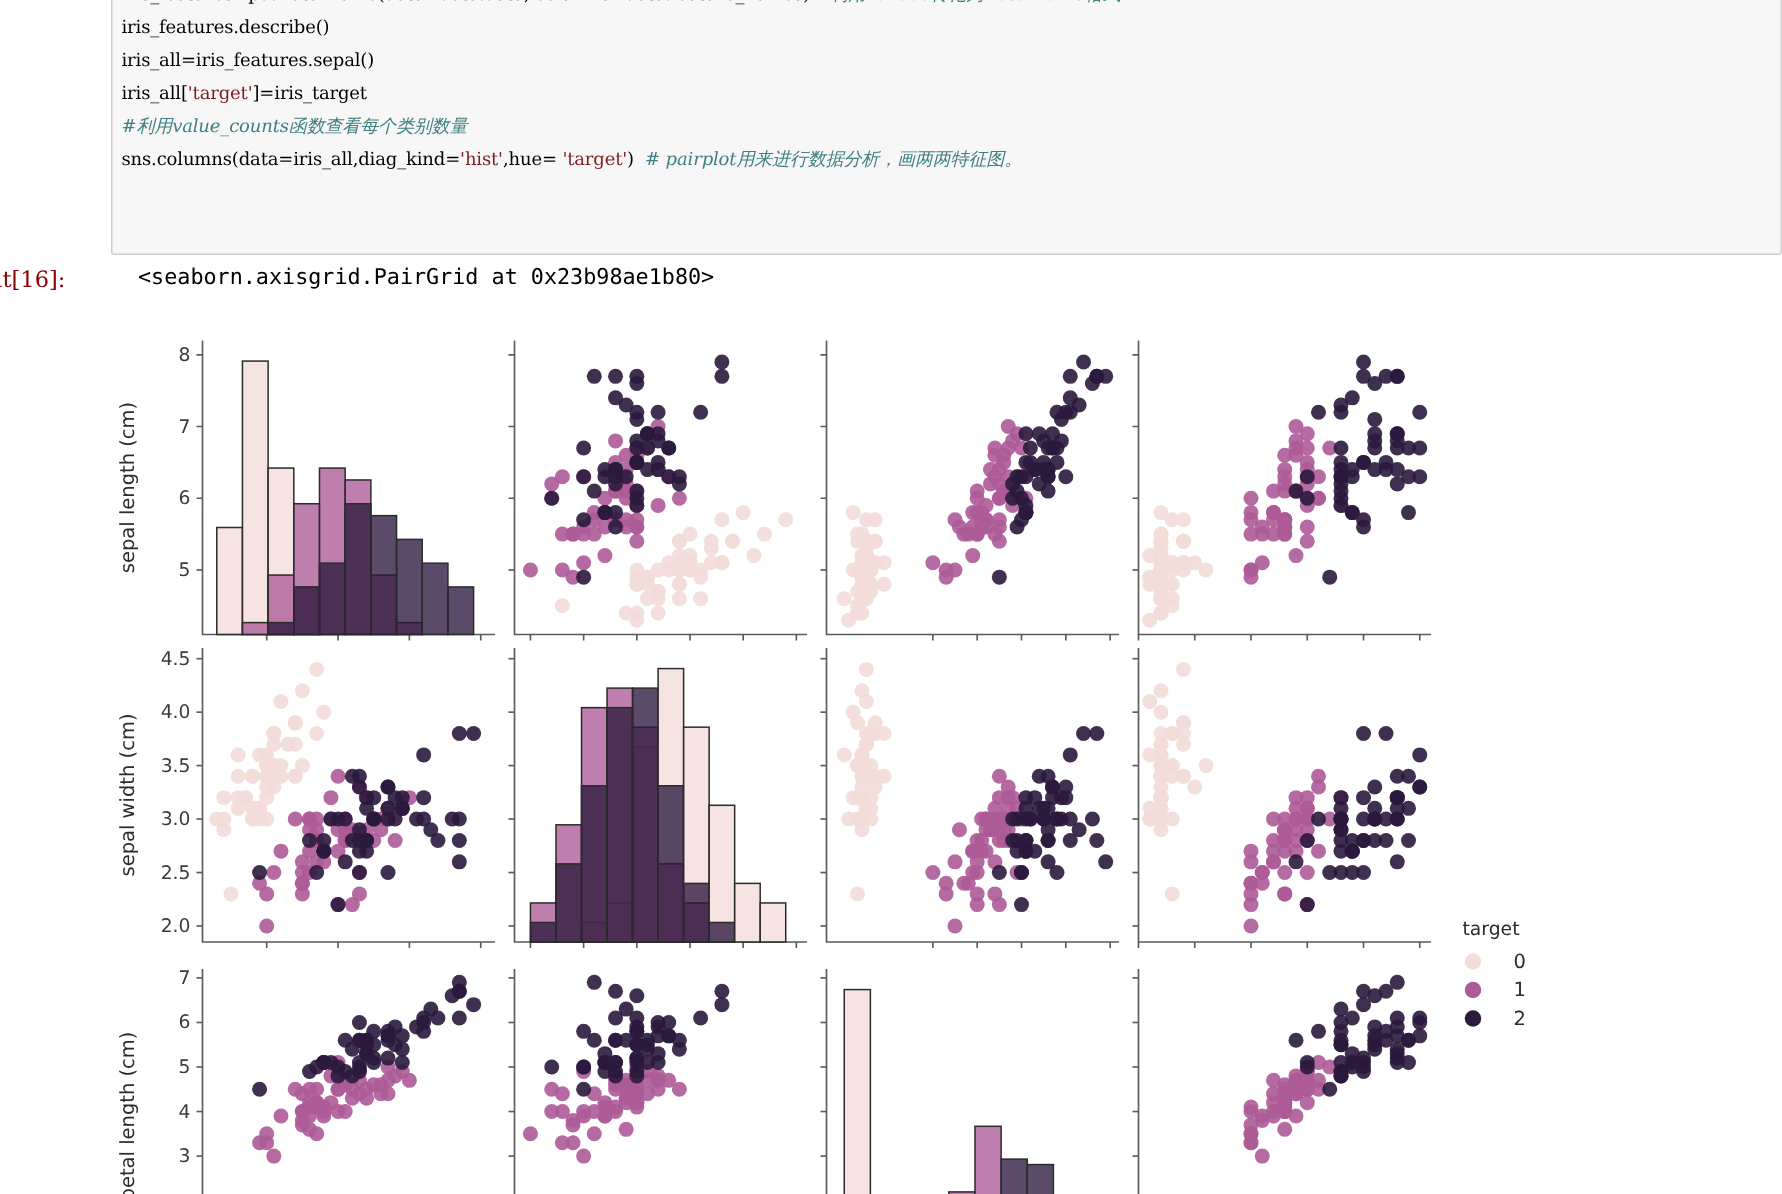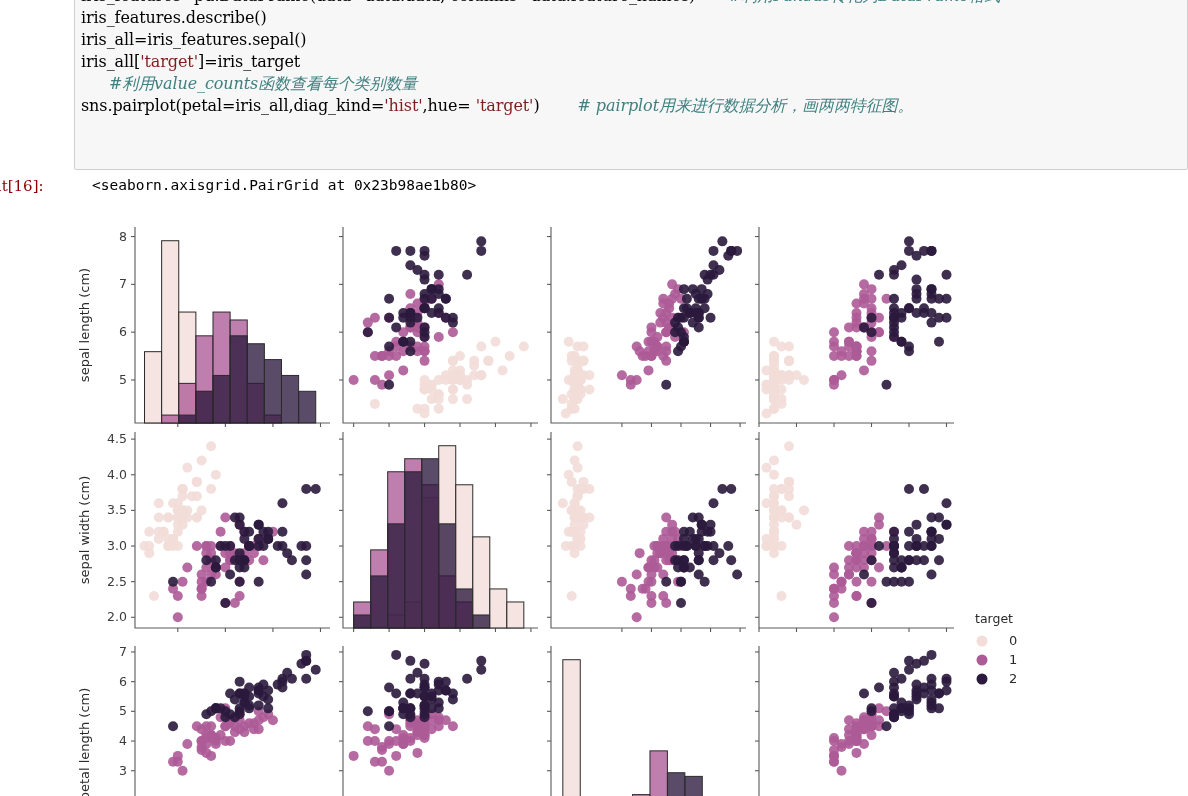--- a/index.html
+++ b/index.html
@@ -18,28 +18,28 @@
     left: 74px; top: -18px;
     width: 1114px; height: 188px;
     background: #f7f7f7;
     border: 1px solid #cfcfcf;
     border-radius: 2px;
     padding: 2px 0 0 6px;
     overflow: hidden;
   }
   .code-line {
     font-family: "DejaVu Serif", serif;
-    font-size: 16px;
+    font-size: 12px;
     line-height: 22px;
     white-space: pre;
     color: #000000;
     letter-spacing: -0.1px;
   }
   .tok-str { color: #7f1d1d; }
-  .tok-cmt { color: #408080; font-style: italic; margin-left: 28px; }
+  .tok-cmt { color: #408080; font-style: italic; }
 
   
   .out-prompt {
     position: absolute;
     left: -8px; top: 177px;
     font-family: "DejaVu Serif", serif;
     font-size: 15px;
     color: #8b0000;
     white-space: pre;
   }
@@ -89,21 +89,21 @@
 
 <div id="root">
 
   <div class="code-cell">
     <div id="code-body">
         <div class="code-line"><span>iris_features=pd.DataFrame(data=data.data, columns=data.feature_names) </span><span class="tok-cmt">#利用Pandas转化为DataFrame格式</span></div>
         <div class="code-line"><span>iris_features.describe()</span></div>
         <div class="code-line"><span>iris_all=iris_features.sepal()</span></div>
         <div class="code-line"><span>iris_all[</span><span class="tok-str">'target'</span><span>]=iris_target</span></div>
         <div class="code-line"><span class="tok-cmt">#利用value_counts函数查看每个类别数量</span></div>
-        <div class="code-line"><span>sns.pairplot(petal=iris_all,diag_kind=</span><span class="tok-str">'hist'</span><span>,hue= </span><span class="tok-str">'target'</span><span>)  </span><span class="tok-cmt"># pairplot用来进行数据分析，画两两特征图。</span></div>
+        <div class="code-line"><span>sns.columns(data=iris_all,diag_kind=</span><span class="tok-str">'hist'</span><span>,hue= </span><span class="tok-str">'target'</span><span>)  </span><span class="tok-cmt"># pairplot用来进行数据分析，画两两特征图。</span></div>
       </div>
   </div>
 
   <div class="out-prompt">ut[16]:</div>
   <div class="out-value">&lt;seaborn.axisgrid.PairGrid at 0x23b98ae1b80&gt;</div>
 
   <div id="figure">
       <svg width="1188" height="591" viewBox="0 0 1188 591">
         <g>
           <path d="M 135 22 L 135 218 L 330 218" class="axis-line"></path>

